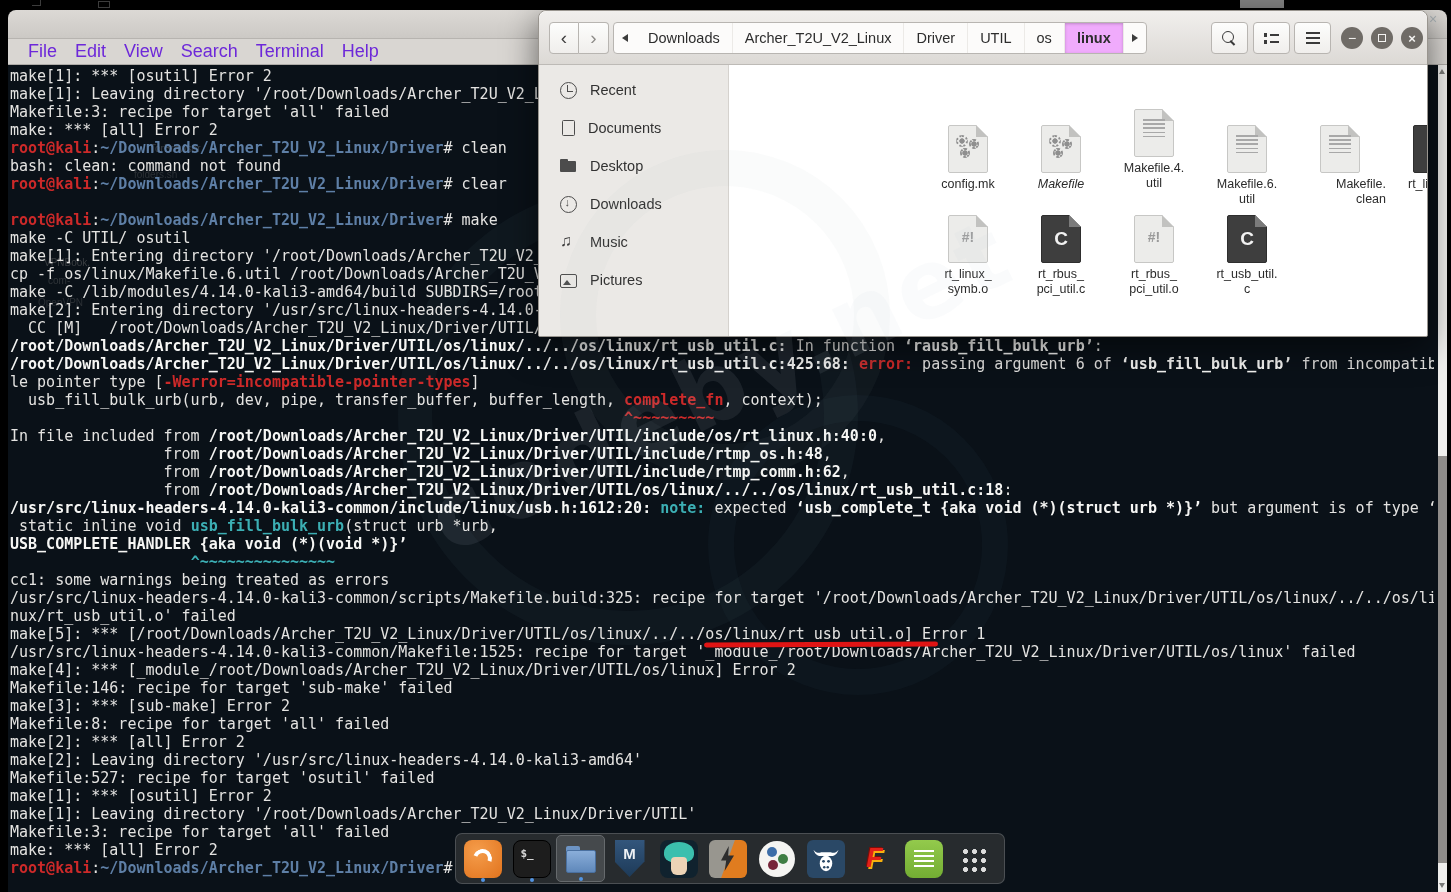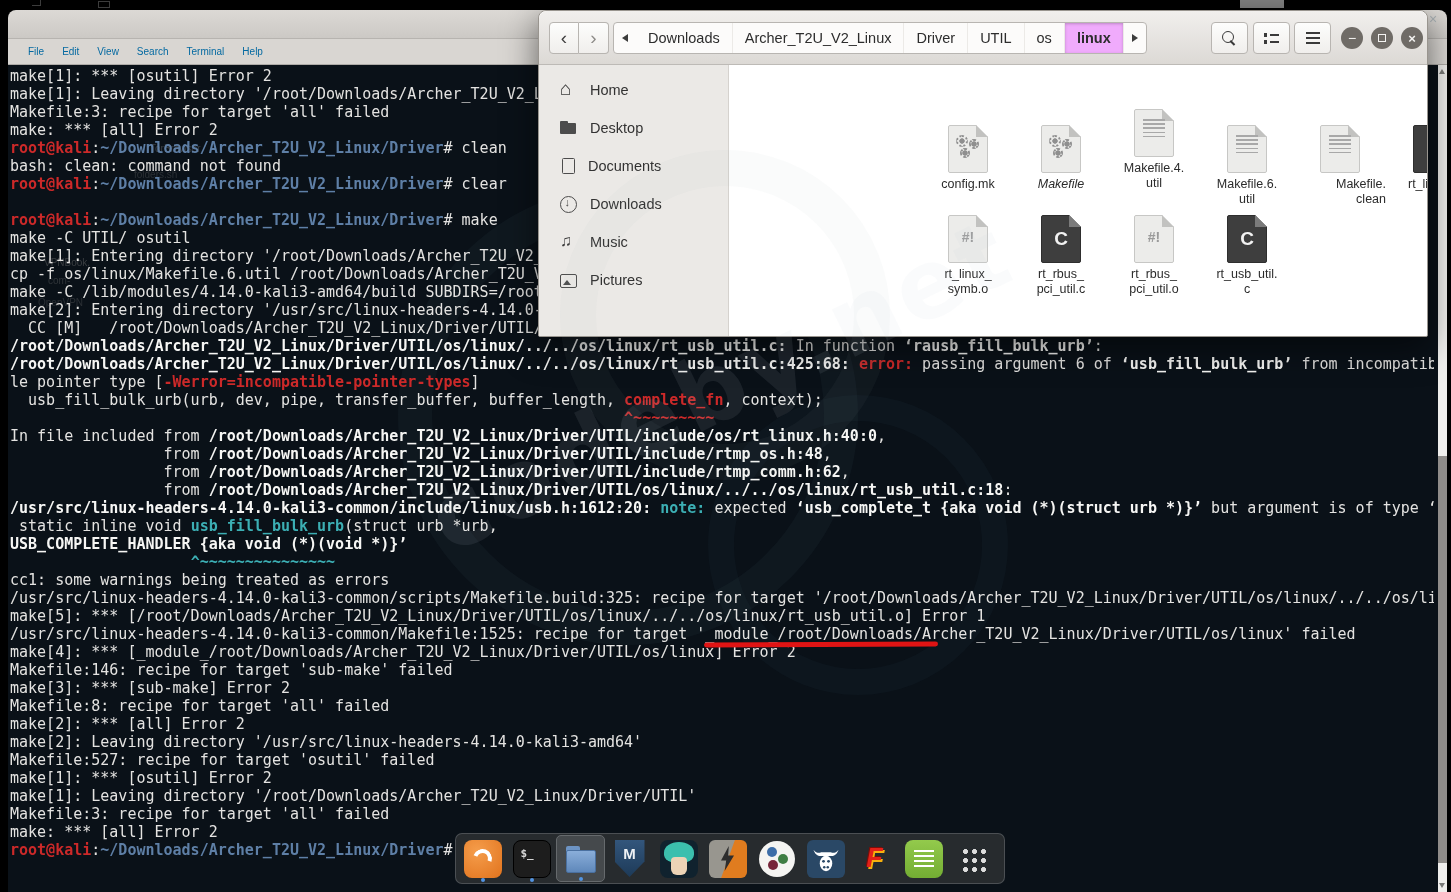--- a/index.html
+++ b/index.html
@@ -14,21 +14,21 @@
 
   
   .term { position:absolute; left:8px; top:10px; width:1439px; height:882px;
           border-radius:8px 8px 0 0; z-index:1; }
   .term-titlebar { position:absolute; left:0; top:0; right:0; height:29px;
           background:linear-gradient(#dcd9d5,#ccc9c5); border-bottom:1px solid #b7b4b0;
           border-radius:8px 8px 0 0; }
   .term-menubar { position:absolute; left:0; top:29px; right:0; height:26px;
           background:#d9d6d2; border-bottom:1px solid #aeaba7; padding-left:11px;
           display:flex; align-items:center; }
-  .menu-item { font-size:10px; color:#0369a1; padding:0 9px; }
+  .menu-item { font-size:18px; color:#6d28d9; padding:0 9px; }
   .term-body { position:absolute; left:0; top:55px; right:0; bottom:0; background:#0a1118; overflow:hidden; }
   .swirl1 { position:absolute; left:390px; top:120px; width:460px; height:460px; border-radius:50%;
             border:34px solid rgba(110,150,170,0.05); }
   .swirl2 { position:absolute; left:700px; top:330px; width:300px; height:300px; border-radius:50%;
             border:26px solid rgba(110,150,170,0.04); }
   .ghost { position:absolute; font-size:10px; color:#737373; opacity:.45; }
   .ghost:nth-of-type(1){ left:142px; top:78px; }
   .ghost:nth-of-type(2){ left:126px; top:104px; opacity:.3; }
   .ghost:nth-of-type(3){ left:36px;  top:192px; }
   .ghost:nth-of-type(4){ left:40px;  top:210px; opacity:.35; }
@@ -239,20 +239,21 @@
         <div class="tl"><span>In file included from </span><span class="seg-b">/root/Downloads/Archer_T2U_V2_Linux/Driver/UTIL/include/os/rt_linux.h:40:0</span><span>,</span></div>
         <div class="tl"><span>                 from </span><span class="seg-b">/root/Downloads/Archer_T2U_V2_Linux/Driver/UTIL/include/rtmp_os.h:48</span><span>,</span></div>
         <div class="tl"><span>                 from </span><span class="seg-b">/root/Downloads/Archer_T2U_V2_Linux/Driver/UTIL/include/rtmp_comm.h:62</span><span>,</span></div>
         <div class="tl"><span>                 from </span><span class="seg-b">/root/Downloads/Archer_T2U_V2_Linux/Driver/UTIL/os/linux/../../os/linux/rt_usb_util.c:18</span><span>:</span></div>
         <div class="tl"><span class="seg-b">/usr/src/linux-headers-4.14.0-kali3-common/include/linux/usb.h:1612:20:</span><span> </span><span class="seg-tealb">note:</span><span> expected </span><span class="seg-b">‘usb_complete_t {aka void (*)(struct urb *)}’</span><span> but argument is of type ‘</span></div>
         <div class="tl"><span> static inline void </span><span class="seg-tealb">usb_fill_bulk_urb</span><span>(struct urb *urb,</span></div>
         <div class="tl"><span class="seg-b">USB_COMPLETE_HANDLER {aka void (*)(void *)}’</span></div>
         <div class="tl"><span>                    </span><span class="seg-tealb">^~~~~~~~~~~~~~~~</span></div>
         <div class="tl">cc1: some warnings being treated as errors</div>
         <div class="tl">/usr/src/linux-headers-4.14.0-kali3-common/scripts/Makefile.build:325: recipe for target '/root/Downloads/Archer_T2U_V2_Linux/Driver/UTIL/os/linux/../../os/li</div>
+        <div class="tl">nux/rt_usb_util.o' failed</div>
         <div class="tl">make[5]: *** [/root/Downloads/Archer_T2U_V2_Linux/Driver/UTIL/os/linux/../../os/linux/rt_usb_util.o] Error 1</div>
         <div class="tl">/usr/src/linux-headers-4.14.0-kali3-common/Makefile:1525: recipe for target '_module_/root/Downloads/Archer_T2U_V2_Linux/Driver/UTIL/os/linux' failed</div>
         <div class="tl">make[4]: *** [_module_/root/Downloads/Archer_T2U_V2_Linux/Driver/UTIL/os/linux] Error 2</div>
         <div class="tl">Makefile:146: recipe for target 'sub-make' failed</div>
         <div class="tl">make[3]: *** [sub-make] Error 2</div>
         <div class="tl">Makefile:8: recipe for target 'all' failed</div>
         <div class="tl">make[2]: *** [all] Error 2</div>
         <div class="tl">make[2]: Leaving directory '/usr/src/linux-headers-4.14.0-kali3-amd64'</div>
         <div class="tl">Makefile:527: recipe for target 'osutil' failed</div>
         <div class="tl">make[1]: *** [osutil] Error 2</div>
@@ -301,30 +302,30 @@
         <span class="ico-menu"></span>
       </div>
     <div class="winbtn min">−</div>
     <div class="winbtn max">
         <i></i>
       </div>
     <div class="winbtn close">×</div>
   </div>
   <div class="fm-sidebar" id="fm-sidebar">
       <div class="sb-item">
-        <span class="si si-home"></span>
-        <span>Home</span>
+        <span class="si si-recent"></span>
+        <span>Recent</span>
+      </div>
+      <div class="sb-item">
+        <span class="si si-document"></span>
+        <span>Documents</span>
       </div>
       <div class="sb-item">
         <span class="si si-folder"></span>
         <span>Desktop</span>
-      </div>
-      <div class="sb-item">
-        <span class="si si-document"></span>
-        <span>Documents</span>
       </div>
       <div class="sb-item">
         <span class="si si-download"></span>
         <span>Downloads</span>
       </div>
       <div class="sb-item">
         <span class="si si-music"></span>
         <span>Music</span>
       </div>
       <div class="sb-item">

